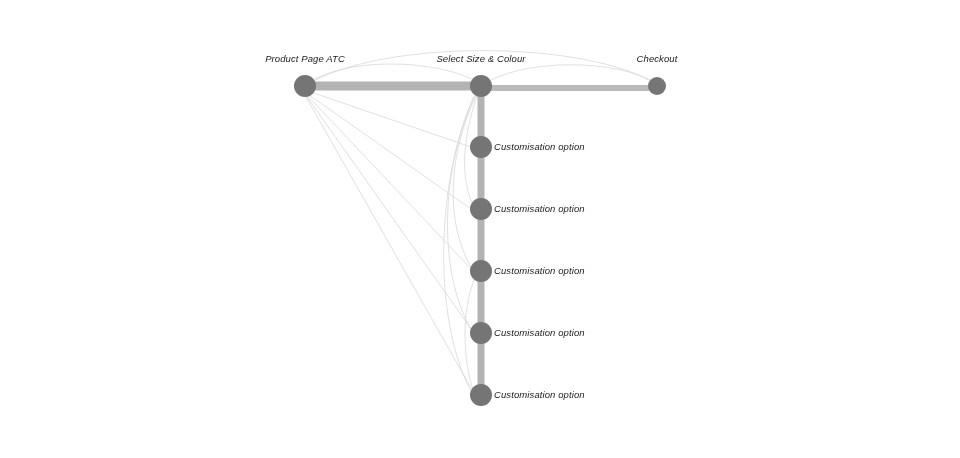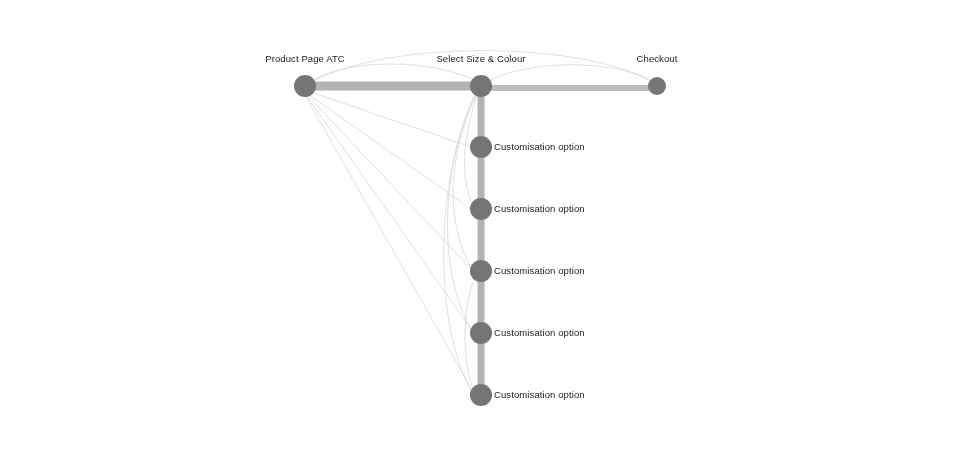--- a/index.html
+++ b/index.html
@@ -11,20 +11,21 @@
     width: 960px;
     height: 458px;
     overflow: hidden;
     font-family: "Liberation Sans", sans-serif;
   }
   #diagram-root {
     position: relative;
     width: 960px;
     height: 458px;
     background: #ffffff;
+    font-style: italic;
   }
   #graph-svg {
     position: absolute;
     left: 0;
     top: 0;
     width: 960px;
     height: 458px;
     display: block;
   }
   .node-label {

